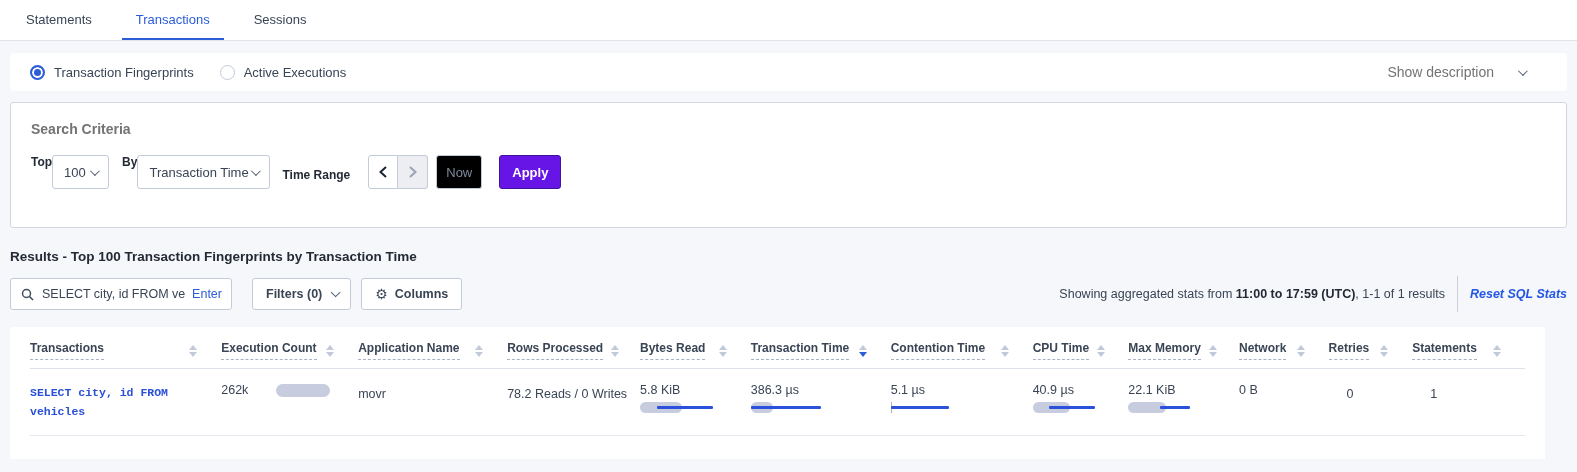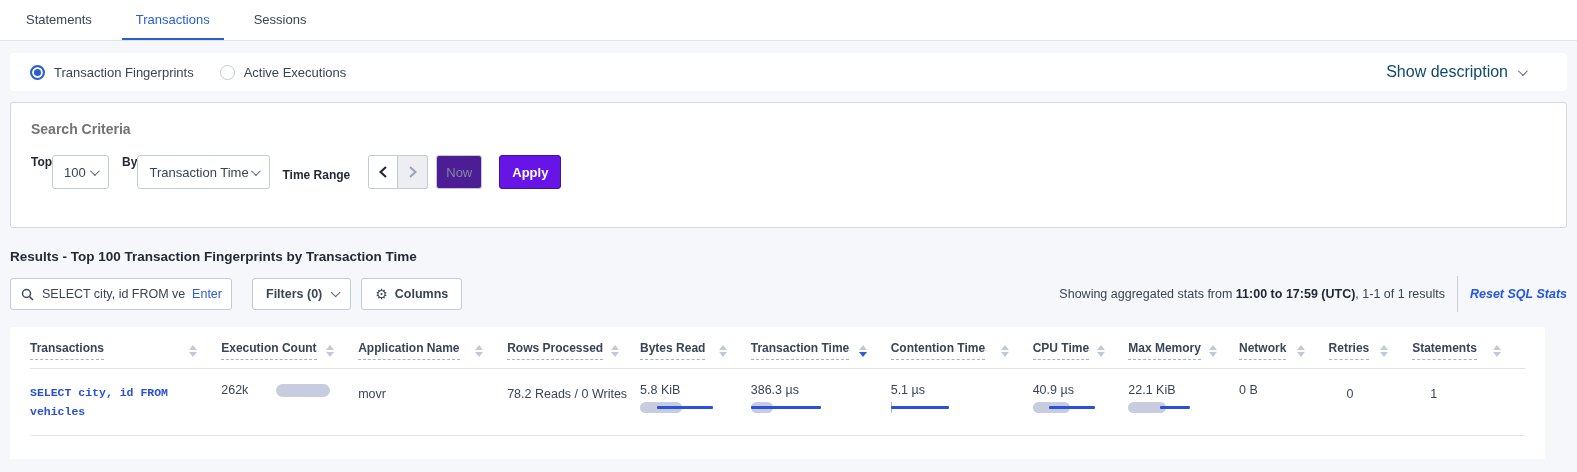--- a/index.html
+++ b/index.html
@@ -14,22 +14,22 @@
   .tab.active { color:#2B5DD8; border-bottom-color:#2B5DD8; }
 
   
   .radio-panel { margin:12px 10px 0 10px; background:#fff; border-radius:4px;
     height:38px; display:flex; align-items:center; padding:0 20px; }
   .radio-opt { display:flex; align-items:center; margin-right:26px; cursor:pointer; }
   .radio-dot { width:15px; height:15px; border-radius:50%; margin-right:9px; flex:0 0 auto; }
   .radio-dot.sel { background:#2B5DD8; border:2px solid #2B5DD8; box-shadow:inset 0 0 0 2px #fff; }
   .radio-dot.unsel { background:#fff; border:1px solid #C2C9D8; }
   .radio-label { font-size:13px; color:#394455; }
-  .show-desc { margin-left:auto; font-size:16px; color:#0c4a6e; display:flex;
-    align-items:center; gap:10px; cursor:pointer; padding-right:22px; }
+  .show-desc { margin-left:auto; font-size:14px; color:#737373; display:flex;
+    align-items:center; gap:24px; cursor:pointer; padding-right:22px; }
 
   .chev { width:7px; height:7px; border-right:1.6px solid #596377; border-bottom:1.6px solid #596377;
     transform:rotate(45deg) translateY(-2px); display:inline-block; }
 
   
   .criteria { margin:11px 10px 0 10px; background:#fff; border:1px solid #D2D8E2;
     border-radius:3px; height:126px; padding:18px 20px 0 20px; }
   .criteria-title { font-size:14px; font-weight:bold; color:#737373; margin-bottom:18px; }
   .criteria-row { display:flex; align-items:flex-end; }
   .fg { display:flex; flex-direction:row; }
@@ -43,21 +43,21 @@
   .sel-time { width:224px; }
   .fg-time { margin-right:18px; }
   .badge { background:#E3E7EE; color:#475872; font-size:11px; font-weight:bold;
     border-radius:3px; padding:3px 6px; margin-right:9px; }
   .arrow-group { display:flex; height:34px; margin-right:8px; }
   .arrow-btn { width:30px; height:34px; border:1px solid #C4CBD8; background:#fff;
     display:flex; align-items:center; justify-content:center; cursor:pointer; }
   .arrow-btn.prev { border-radius:3px 0 0 3px; }
   .arrow-btn.next { border-radius:0 3px 3px 0; border-left:none; background:#ECEEF2; cursor:default; }
   .btn-now { height:34px; width:46px; border:1px solid #C4CBD8; border-radius:3px;
-    background:#4c1d95; color:#7E8A9C; font-size:13px; display:flex; align-items:center;
+    background:#000000; color:#7E8A9C; font-size:13px; display:flex; align-items:center;
     justify-content:center; margin-right:17px; cursor:pointer; }
   .btn-apply { height:34px; min-width:50px; padding:0 12px; background:#6715E6;
     border:1px solid #40149B; border-radius:3px; color:#fff; font-size:13px;
     font-weight:bold; display:flex; align-items:center; justify-content:center; cursor:pointer; }
 
   
   .results-heading { margin:21px 10px 0 10px; font-size:13.5px; font-weight:bold; color:#242A35; }
   .filter-row { margin:13px 10px 0 10px; display:flex; align-items:center; height:34px; }
   .search-box { width:222px; height:32px; background:#fff; border:1px solid #C4CBD8;
     border-radius:3px; display:flex; align-items:center; padding:0 9px 0 10px; }

